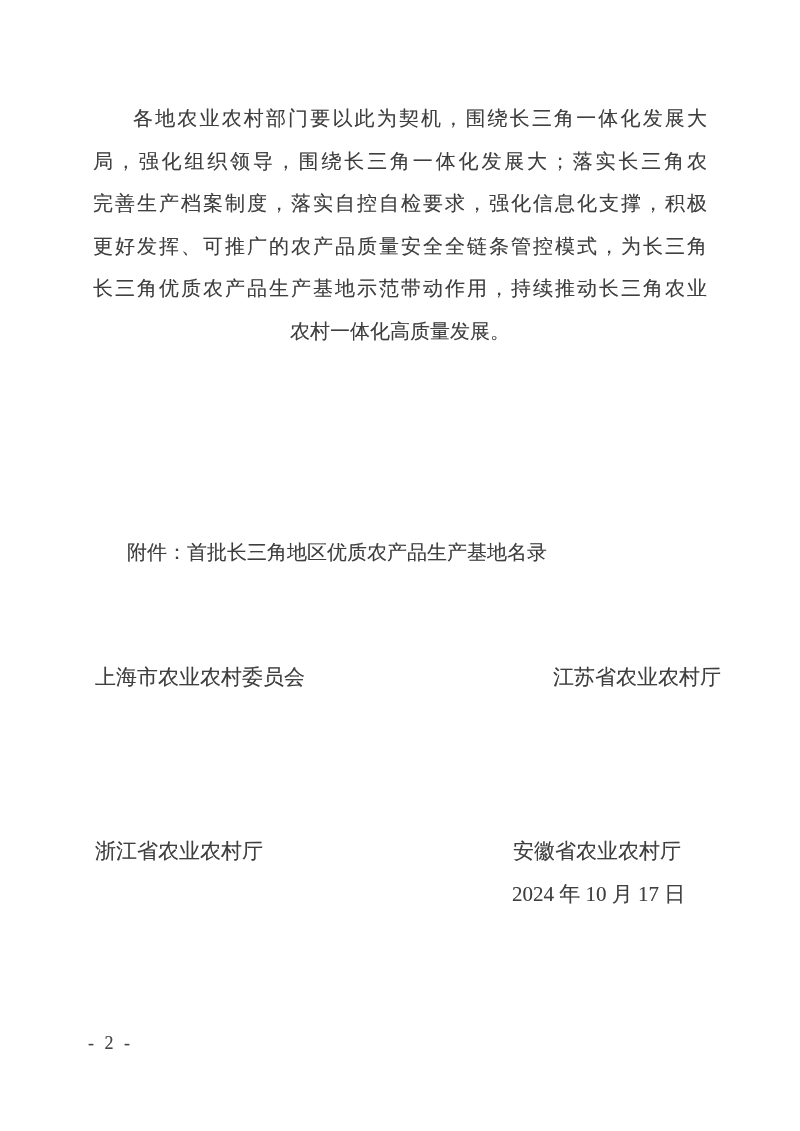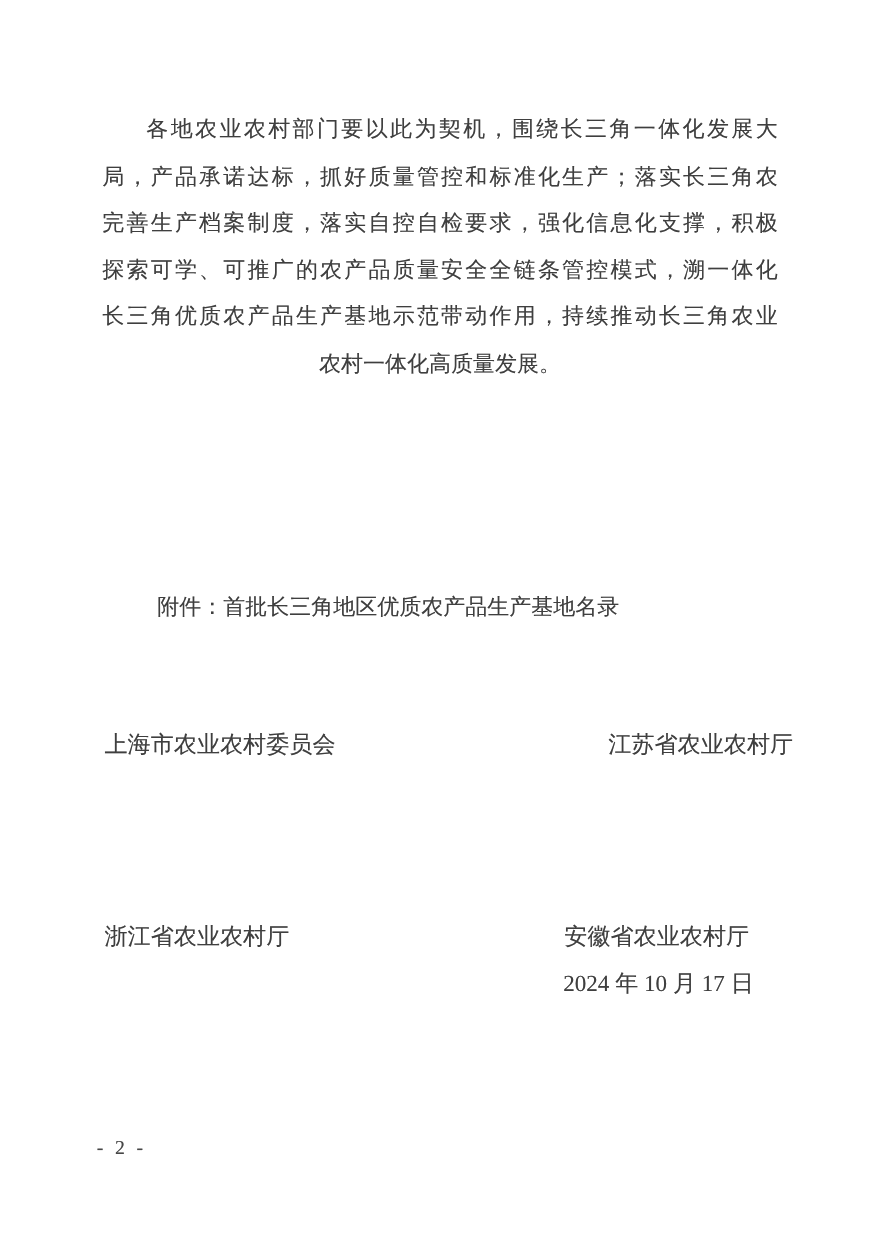--- a/index.html
+++ b/index.html
@@ -32,21 +32,21 @@
   }
   .jline {
     text-align: justify;
     text-align-last: justify;
   }
   .indent {
     text-indent: 2em;
   }
   .attachment {
     position: absolute;
-    left: 103px;
+    left: 87px;
     top: 531px;
     width: 614px;
     font-size: 20px;
     line-height: 42.5px;
     height: 42.5px;
     text-indent: 2em;
     overflow: hidden;
   }
   .sig {
     position: absolute;
@@ -80,23 +80,23 @@
     color: #474747;
   }
 </style>
 </head>
 <body>
 
 <div class="page">
 
   <div class="para">
     <div class="line jline indent">各地农业农村部门要以此为契机，围绕长三角一体化发展大</div>
-    <div class="line jline">局，产品承诺达标，抓好质量管控和标准化生产；落实长三角农</div>
+    <div class="line jline">局，强化组织领导，围绕长三角一体化发展大；落实长三角农</div>
     <div class="line jline">完善生产档案制度，落实自控自检要求，强化信息化支撑，积极</div>
-    <div class="line jline">探索可学、可推广的农产品质量安全全链条管控模式，溯一体化</div>
+    <div class="line jline">更好发挥、可推广的农产品质量安全全链条管控模式，为长三角</div>
     <div class="line jline">长三角优质农产品生产基地示范带动作用，持续推动长三角农业</div>
     <div class="line">农村一体化高质量发展。</div>
   </div>
 
   <div class="attachment">附件：首批长三角地区优质农产品生产基地名录</div>
 
   <div class="sig sig-row1-left">上海市农业农村委员会</div>
   <div class="sig sig-row1-right">江苏省农业农村厅</div>
   <div class="sig sig-row2-left">浙江省农业农村厅</div>
   <div class="sig sig-row2-right">安徽省农业农村厅</div>

